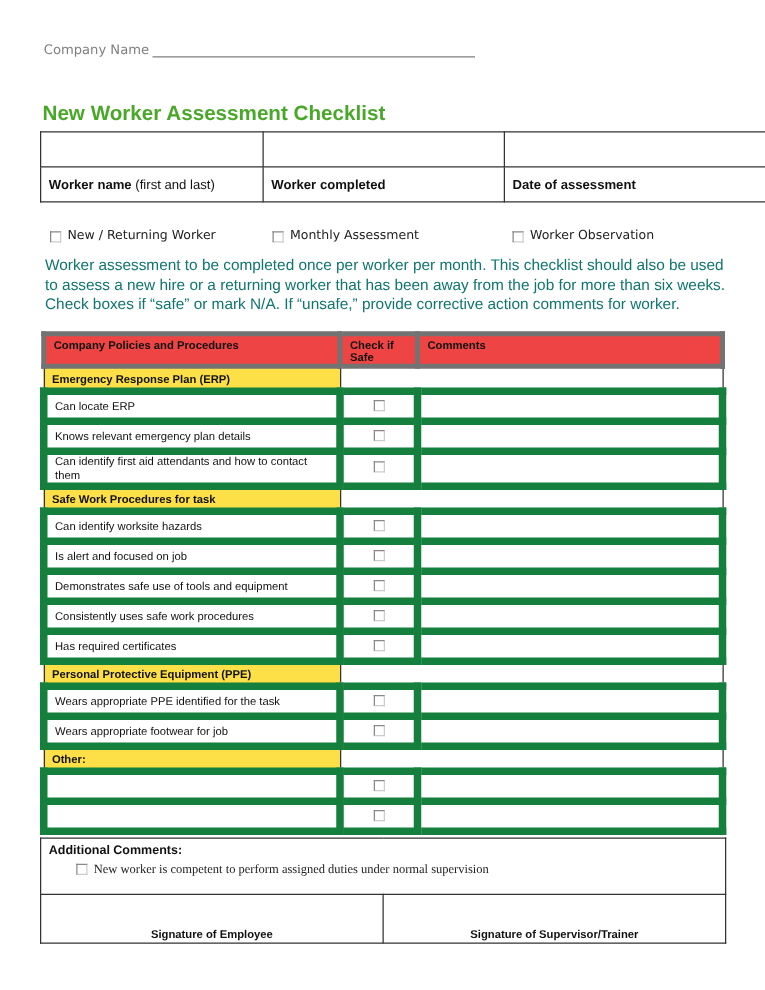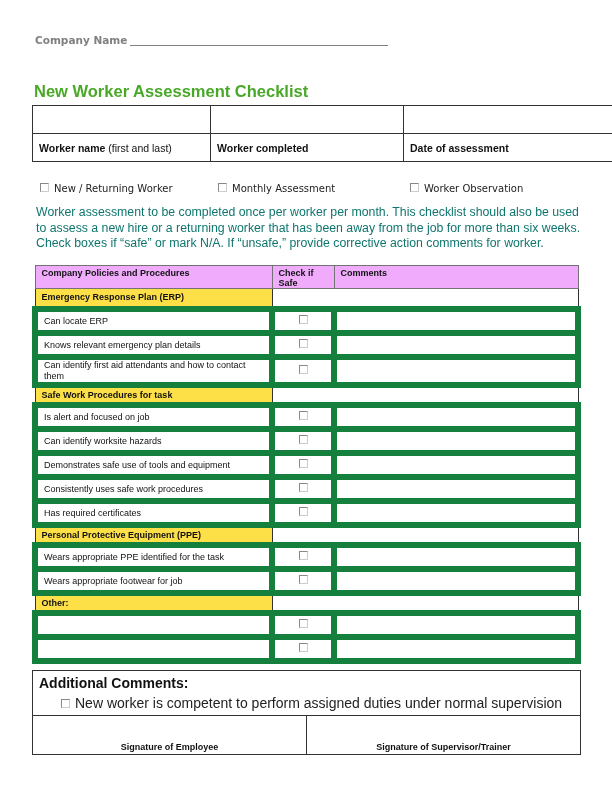--- a/index.html
+++ b/index.html
@@ -1,53 +1,53 @@
 <!DOCTYPE html>
 <html><head>
 <meta charset="utf-8">
 <style>
   * { box-sizing: border-box; margin: 0; padding: 0; }
   html, body { width: 612px; height: 792px; background: #ffffff; overflow: hidden; }
   body { position: relative; font-family: "Liberation Sans", sans-serif; color: #111; }
 
-  .company { position: absolute; left: 35px; top: 34px; font-family: "DejaVu Sans", sans-serif; font-size: 10.5px; font-weight: bold; color: #808080; display: flex; align-items: flex-end; }
+  .company { position: absolute; left: 35px; top: 34px; font-family: "DejaVu Sans", sans-serif; font-size: 10.5px; font-weight: normal; color: #808080; display: flex; align-items: flex-end; }
   .company .line { display: inline-block; width: 258px; border-bottom: 1px solid #808080; margin-left: 3px; height: 10px; }
 
   .title { position: absolute; left: 34px; top: 82px; font-size: 16.5px; font-weight: bold; color: #4aa829; }
 
   table { border-collapse: collapse; }
   .info { position: absolute; left: 32px; top: 105px; width: 603px; }
   .info td { border: 1px solid #333; height: 28px; font-size: 10.5px; padding: 0 6px; vertical-align: middle; }
   .info .b { font-weight: bold; }
 
   .checkrow { position: absolute; top: 183px; left: 0; width: 612px; font-family: "DejaVu Sans", sans-serif; font-size: 10px; color: #222; }
-  .checkrow .opt { position: absolute; display: flex; align-items: flex-start; }
+  .checkrow .opt { position: absolute; display: flex; align-items: flex-end; }
   .cb { display: inline-block; width: 9px; height: 9px; border: 1px solid #888; border-right-color: #ccc; border-bottom-color: #ccc; background: #fff; margin-right: 5px; }
 
   .intro { position: absolute; left: 36px; top: 205px; width: 550px; font-size: 12.3px; line-height: 15.5px; color: #0f766e; }
 
   .main { position: absolute; left: 32px; top: 265px; width: 549px; }
   .main td { font-size: 9px; padding: 0 6px; vertical-align: middle; }
   .main td.bd { border: 6px solid #15803d; }
-  .main .hdr td { background: #f0abfc; font-weight: bold; vertical-align: top; padding-top: 2px; height: 20px; border: 1px solid #737373; }
+  .main .hdr td { background: #ef4444; font-weight: bold; vertical-align: top; padding-top: 2px; height: 20px; border: 4px solid #737373; }
   .main .sec td.lbl { background: #fde047; font-weight: bold; border: 1px solid #333; height: 20px; }
   .main .sec td.empty { border: none; border-right: 1px solid #333; }
   .main .sec.first td.empty { border-top: 1px solid #333; }
   .main .item td { height: 24px; }
   .main .item.tall td { height: 26px; line-height: 11px; }
   .main td.chk { text-align: center; }
   .main td.chk .cb { margin: 0; }
   .col1 { width: 237px; }
   .col2 { width: 62px; }
 
   .bottom { position: absolute; left: 32px; top: 670px; width: 549px; }
   .bottom td { border: 1px solid #333; }
   .bottom .addl { height: 45px; vertical-align: top; padding: 4px 6px; }
-  .addl .lbl { font-size: 14px; font-weight: bold; display: block; }
-  .addl .opt { display: flex; align-items: center; font-family: Liberation Sans, sans-serif; font-size: 14px; margin-left: 22px; margin-top: 4px; color: #222; }
+  .addl .lbl { font-size: 10px; font-weight: bold; display: block; }
+  .addl .opt { display: flex; align-items: center; font-family: Liberation Serif, serif; font-size: 10px; margin-left: 22px; margin-top: 4px; color: #222; }
   .bottom .sig { height: 39px; vertical-align: bottom; text-align: center; font-size: 9px; font-weight: bold; padding-bottom: 2px; width: 50%; }
 </style>
 </head>
 <body>
 
 <div class="company">
   <span>Company Name</span>
   <span class="line"></span>
 </div>
 
@@ -111,26 +111,26 @@
     <td class="bd">Can identify first aid attendants and how to contact them</td>
     <td class="bd chk"><span class="cb"></span></td>
     <td class="bd"></td>
   </tr>
 
   <tr class="sec">
     <td class="lbl">Safe Work Procedures for task</td>
     <td class="empty" colspan="2"></td>
   </tr>
   <tr class="item">
-    <td class="bd">Is alert and focused on job</td>
+    <td class="bd">Can identify worksite hazards</td>
     <td class="bd chk"><span class="cb"></span></td>
     <td class="bd"></td>
   </tr>
   <tr class="item">
-    <td class="bd">Can identify worksite hazards</td>
+    <td class="bd">Is alert and focused on job</td>
     <td class="bd chk"><span class="cb"></span></td>
     <td class="bd"></td>
   </tr>
   <tr class="item">
     <td class="bd">Demonstrates safe use of tools and equipment</td>
     <td class="bd chk"><span class="cb"></span></td>
     <td class="bd"></td>
   </tr>
   <tr class="item">
     <td class="bd">Consistently uses safe work procedures</td>

